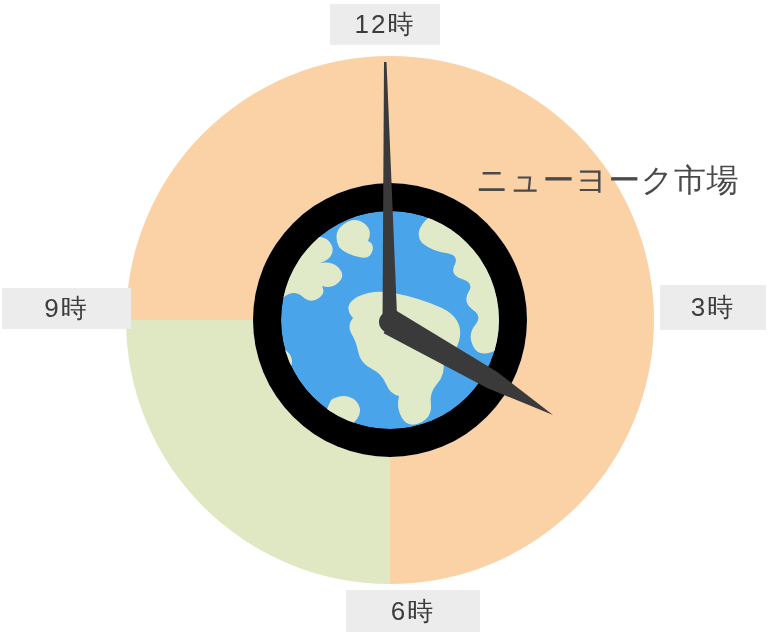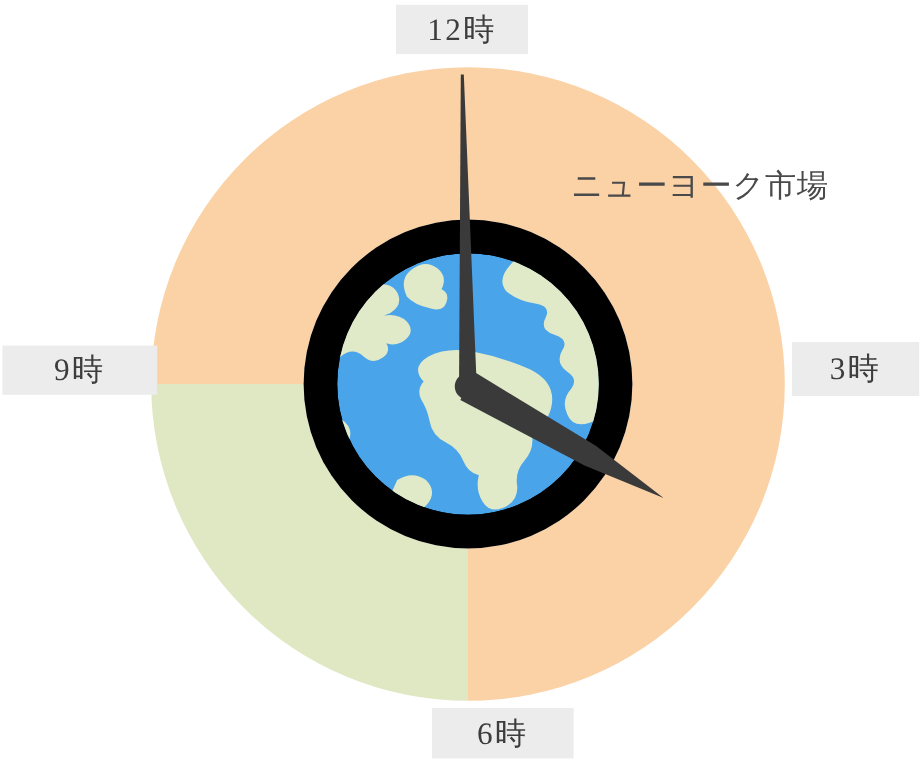--- a/index.html
+++ b/index.html
@@ -2,45 +2,45 @@
 <html><head>
 <meta charset="utf-8">
 <style>
   html, body { margin: 0; padding: 0; background: #ffffff; }
   .stage {
     position: relative;
     width: 768px;
     height: 638px;
     background: #ffffff;
     overflow: hidden;
-    font-family: Liberation Serif, serif;
+    font-family: Liberation Sans, sans-serif;
     border-radius: 22px;
   }
   .stage svg { position: absolute; left: 0; top: 0; display: block; }
   .hour-label {
     position: absolute;
     display: flex;
     align-items: center;
     justify-content: center;
     background: #ECECEC;
     color: #3D3D3D;
     font-size: 26px;
     letter-spacing: 2px;
     box-sizing: border-box;
     white-space: nowrap;
   }
   #label-12 { left: 330px; top: 4px;   width: 110px; height: 41px; }
   #label-3  { left: 660px; top: 285px; width: 106px; height: 45px; }
   #label-9  { left: 2px;   top: 288px; width: 129px; height: 41px; }
-  #label-6  { left: 360px; top: 590px; width: 118px; height: 42px; }
+  #label-6  { left: 346px; top: 590px; width: 134px; height: 42px; }
   .market-label {
     position: absolute;
     left: 476px;
-    top: 137px;
-    font-size: 26px;
+    top: 159px;
+    font-size: 32px;
     letter-spacing: 0.5px;
     color: #4A4A4A;
     white-space: nowrap;
   }
 </style>
 </head>
 <body>
 
 <div class="stage">
 

